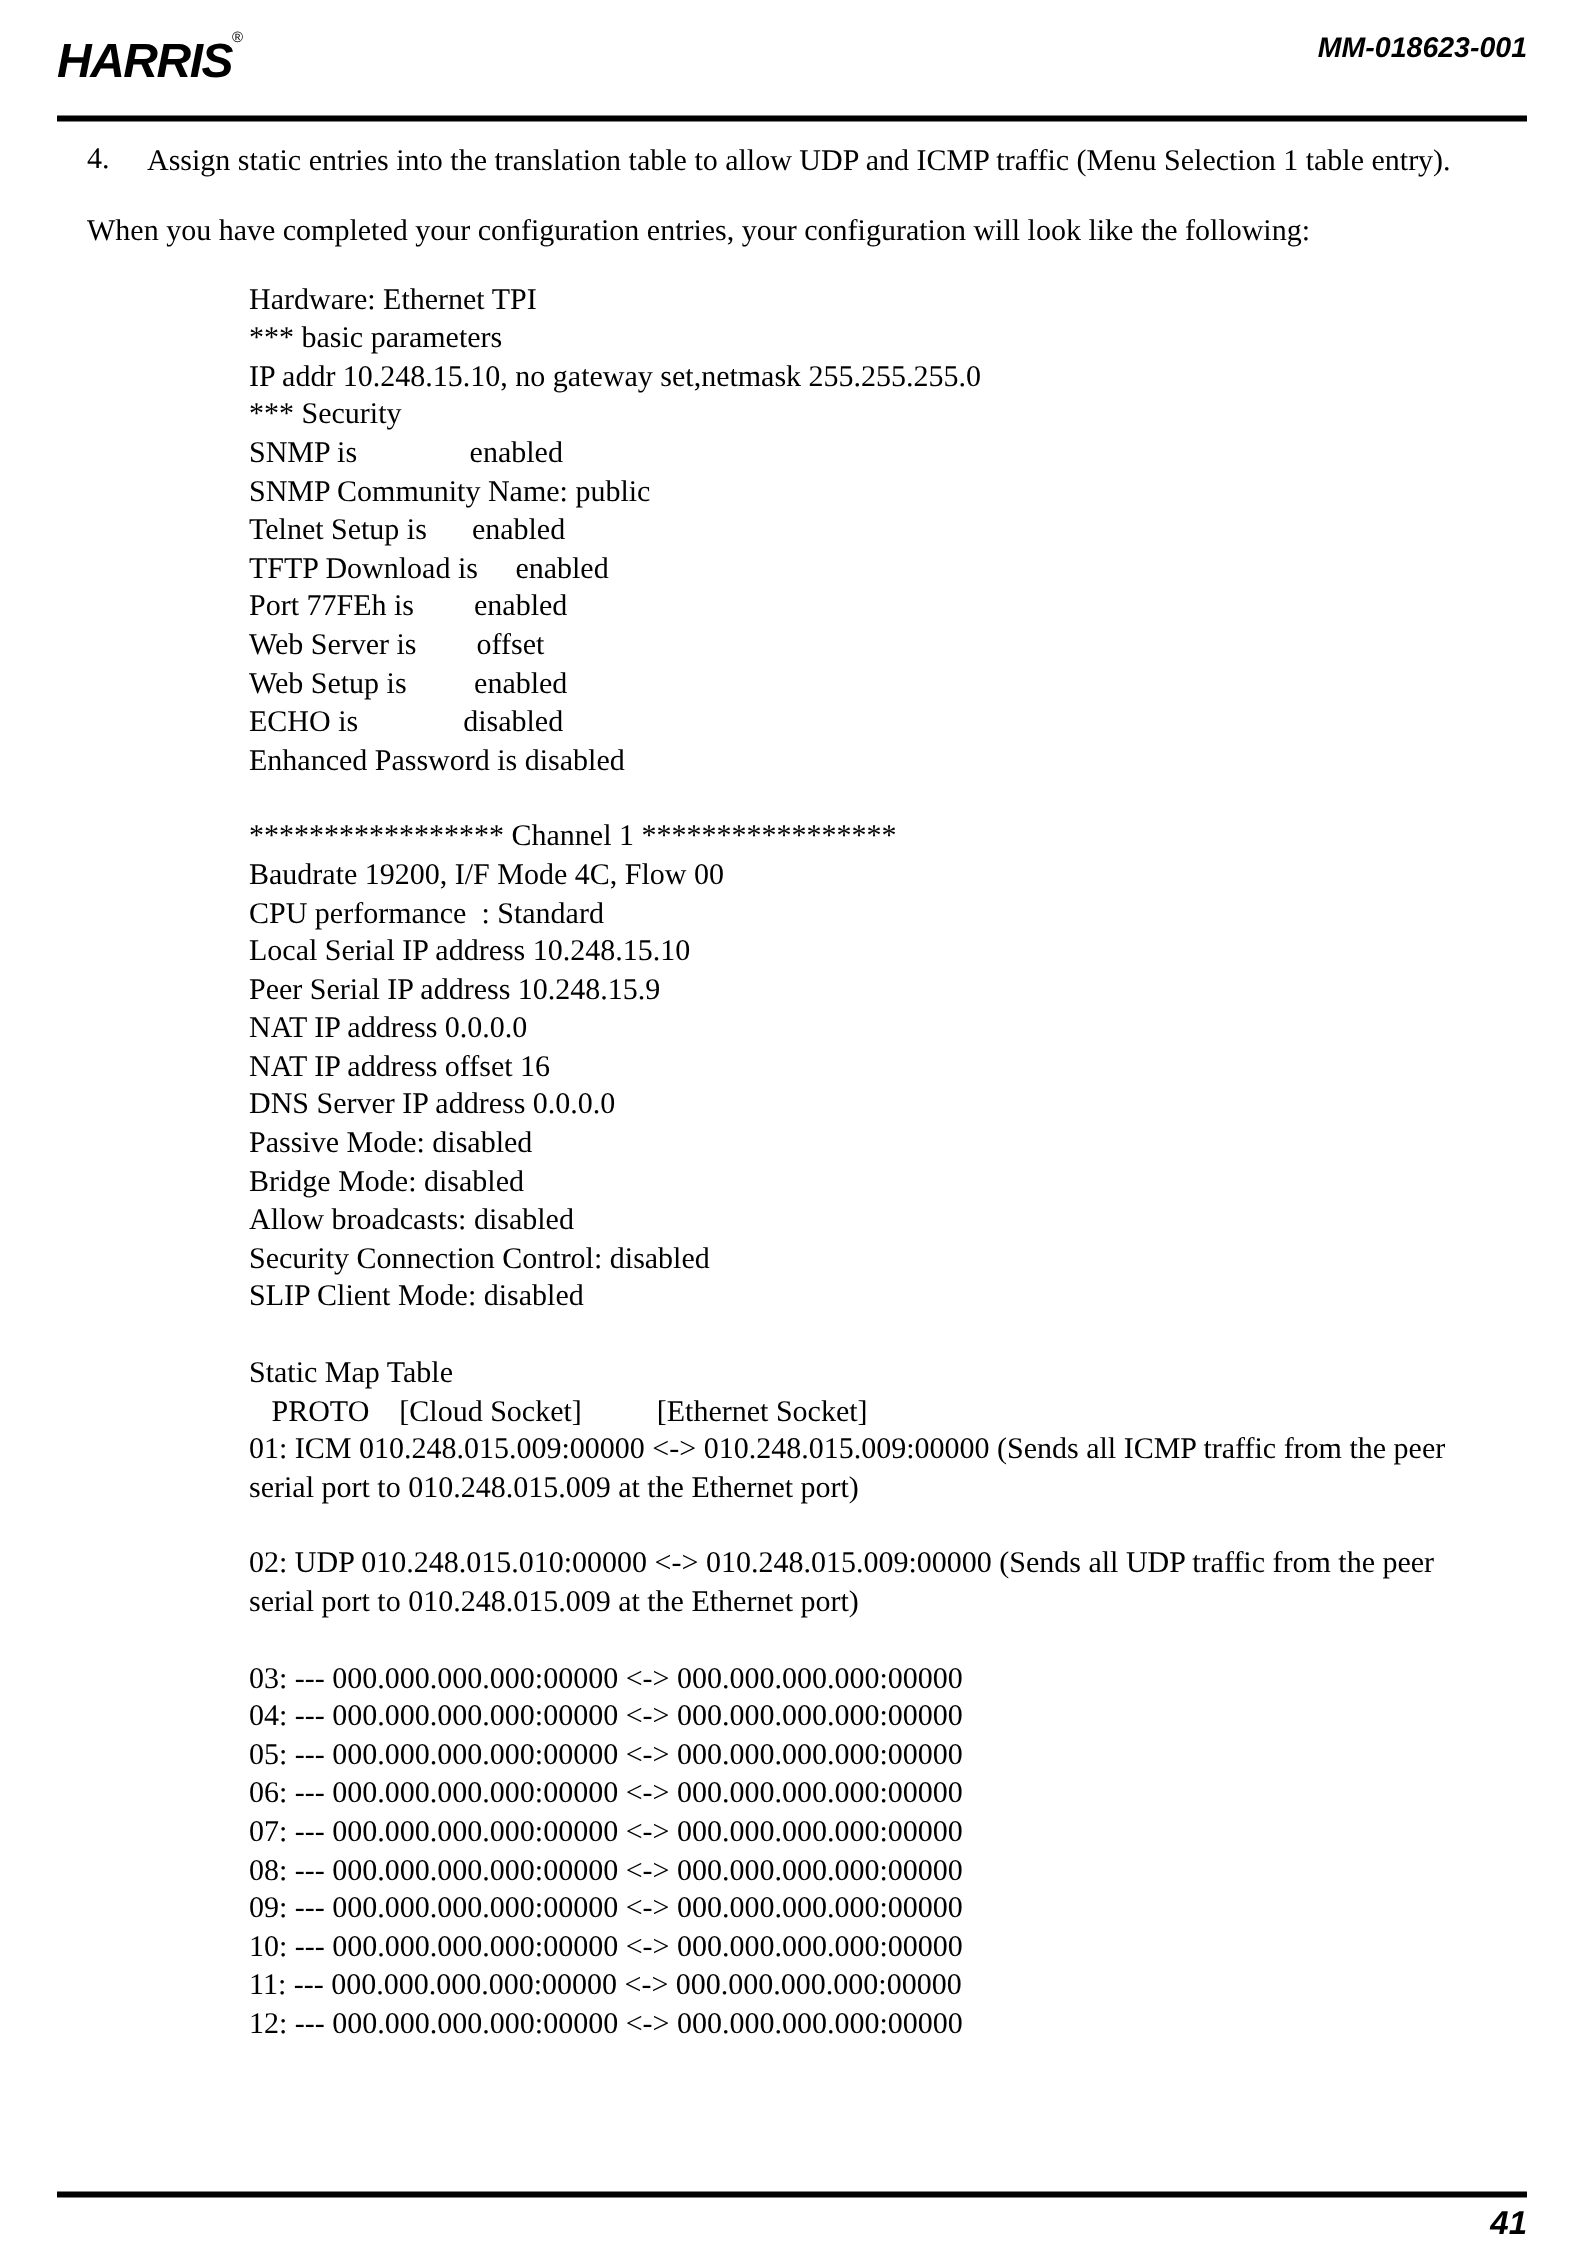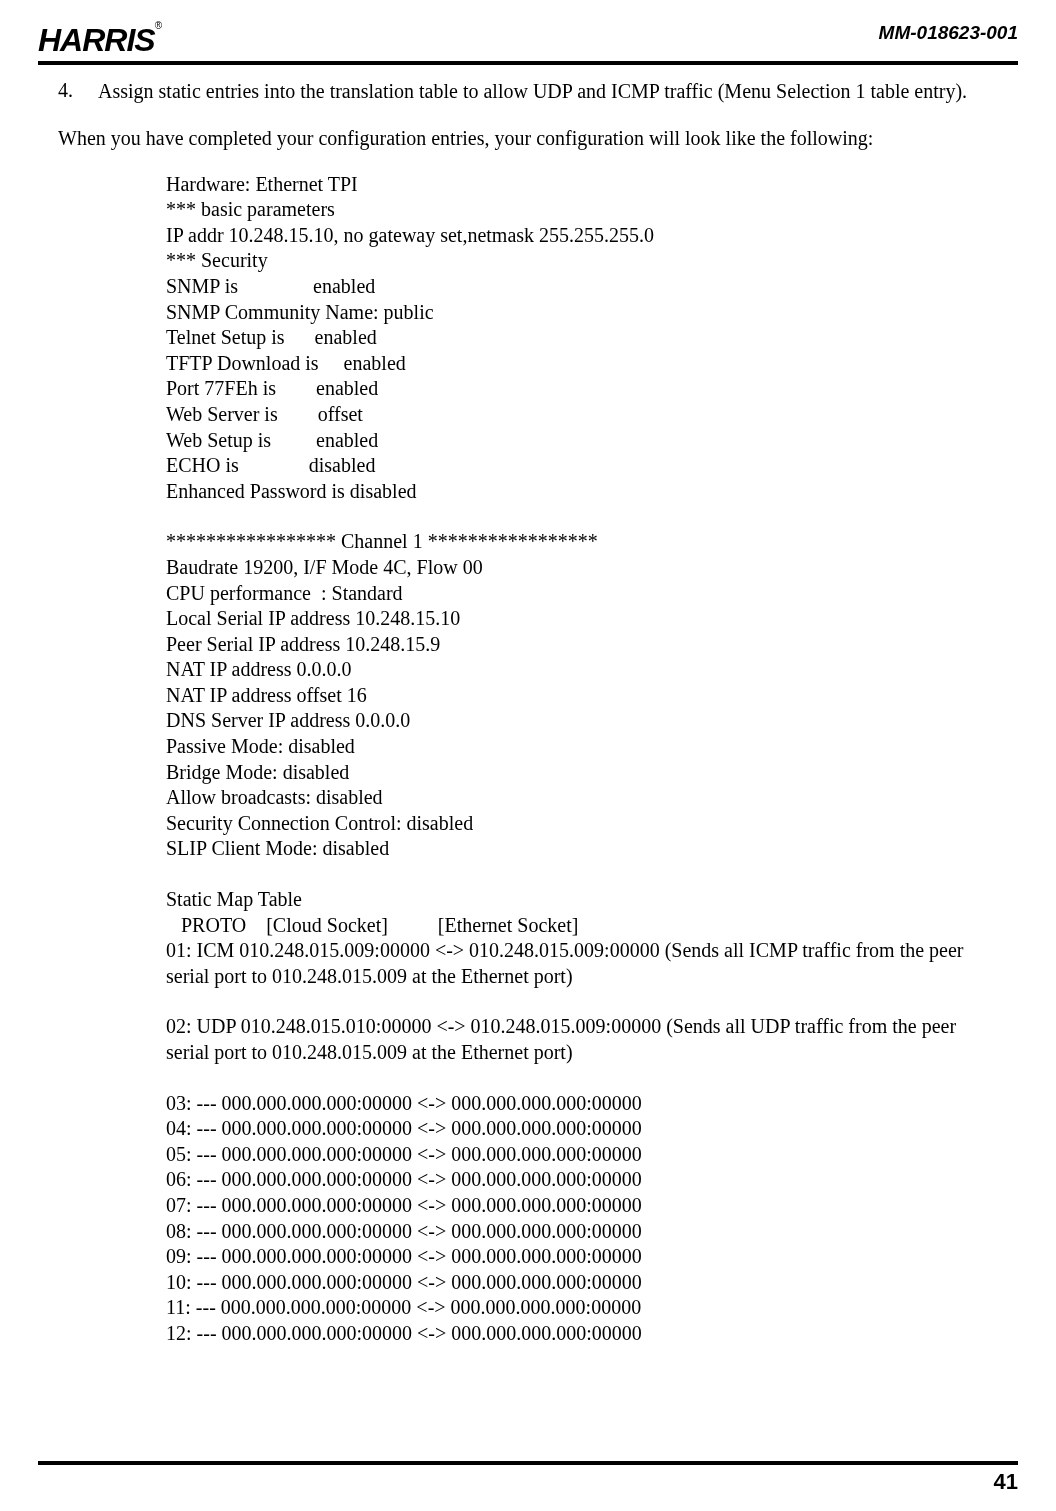--- a/index.html
+++ b/index.html
@@ -10,21 +10,21 @@
       font-size: 20px;
       color: #000;
       background: #fff;
       position: relative;
       padding: 22px 38px 20px 38px;
     }
     .header {
       display: flex;
       justify-content: space-between;
       align-items: flex-start;
-      padding-bottom: 2px;
+      padding-bottom: 18px;
     }
     .logo {
       font-family: Arial, sans-serif;
       font-weight: 900;
       font-style: italic;
       font-size: 32px;
       letter-spacing: -1px;
       position: relative;
     }
     .logo sup {
@@ -55,20 +55,21 @@
       left: 38px;
       right: 38px;
       bottom: 46px;
     }
     .page-num {
       position: absolute;
       right: 38px;
       bottom: 16px;
       font-family: Arial, sans-serif;
       font-weight: bold;
+      font-style: italic;
       font-size: 22px;
     }
     .content {
       padding: 0 20px;
     }
     .step-row {
       display: flex;
       margin-bottom: 22px;
     }
     .step-num {

